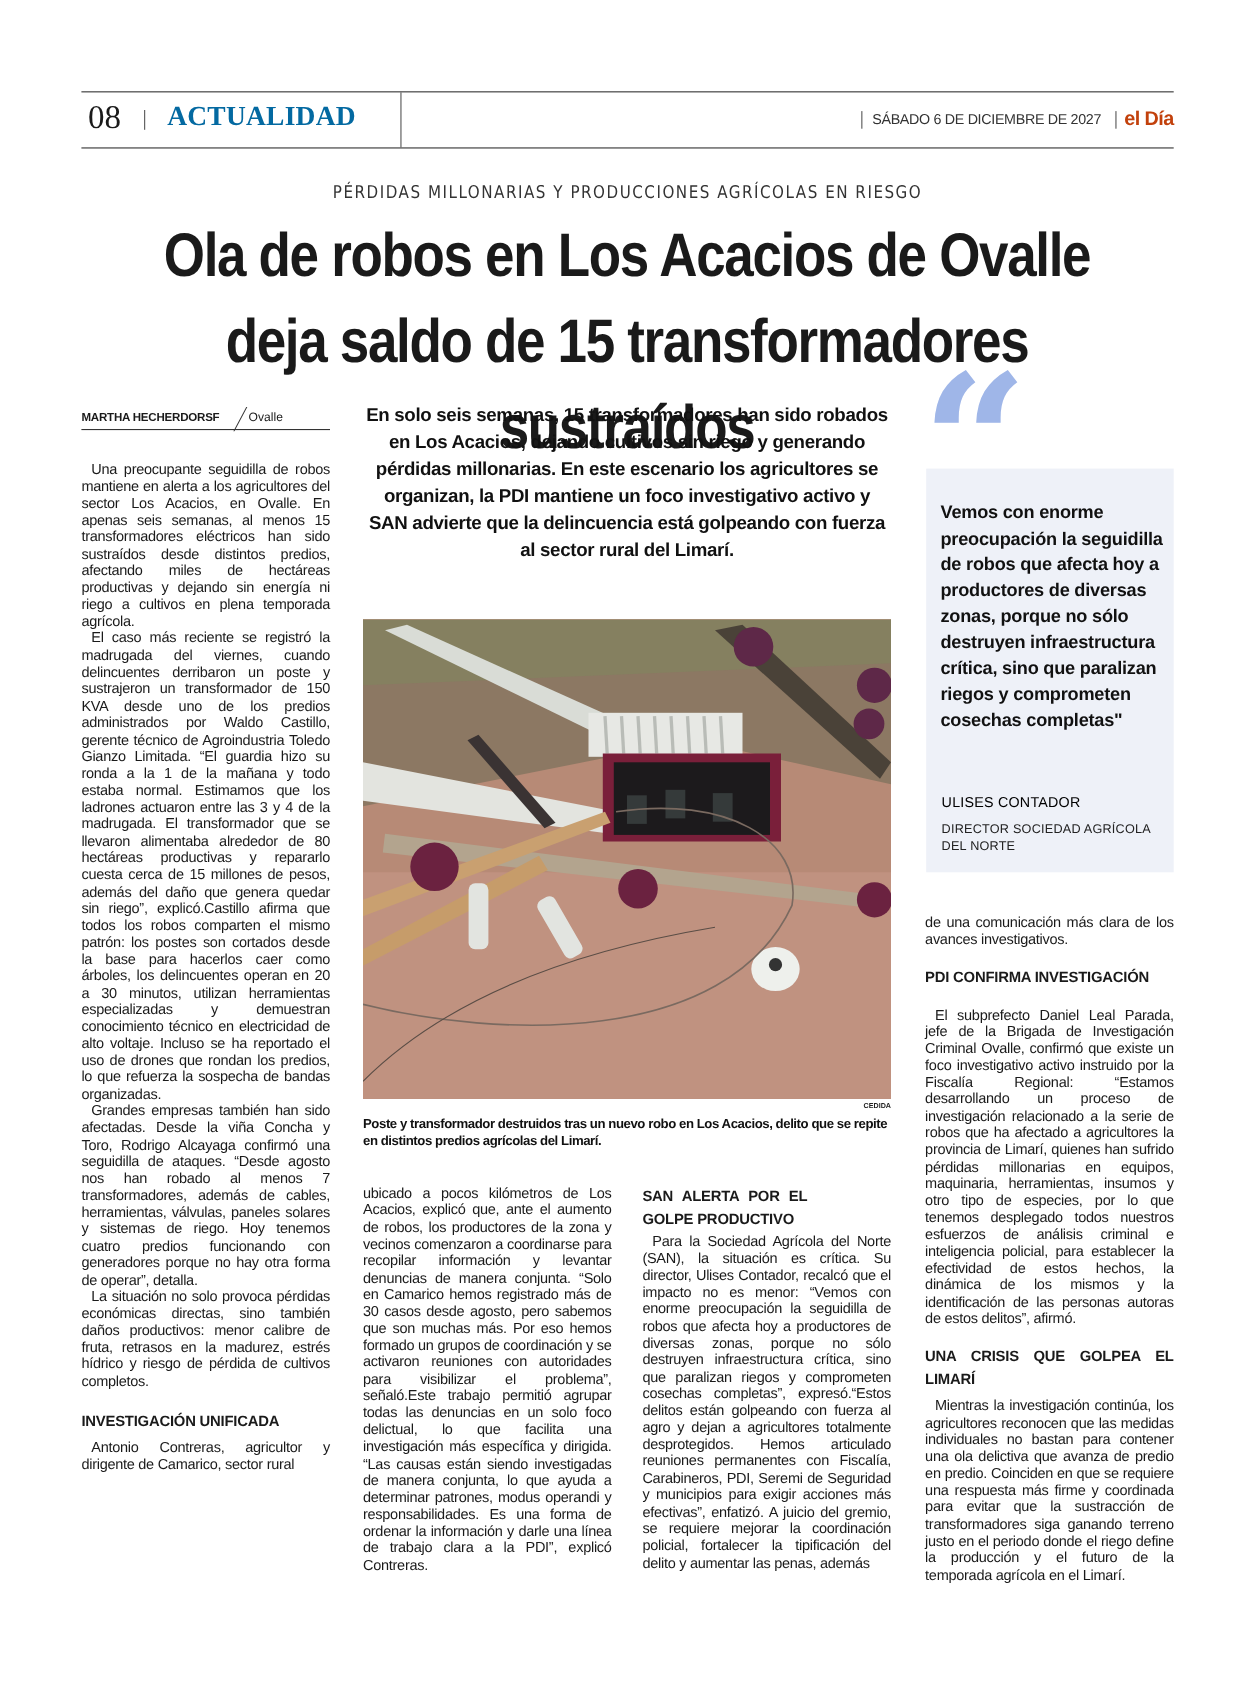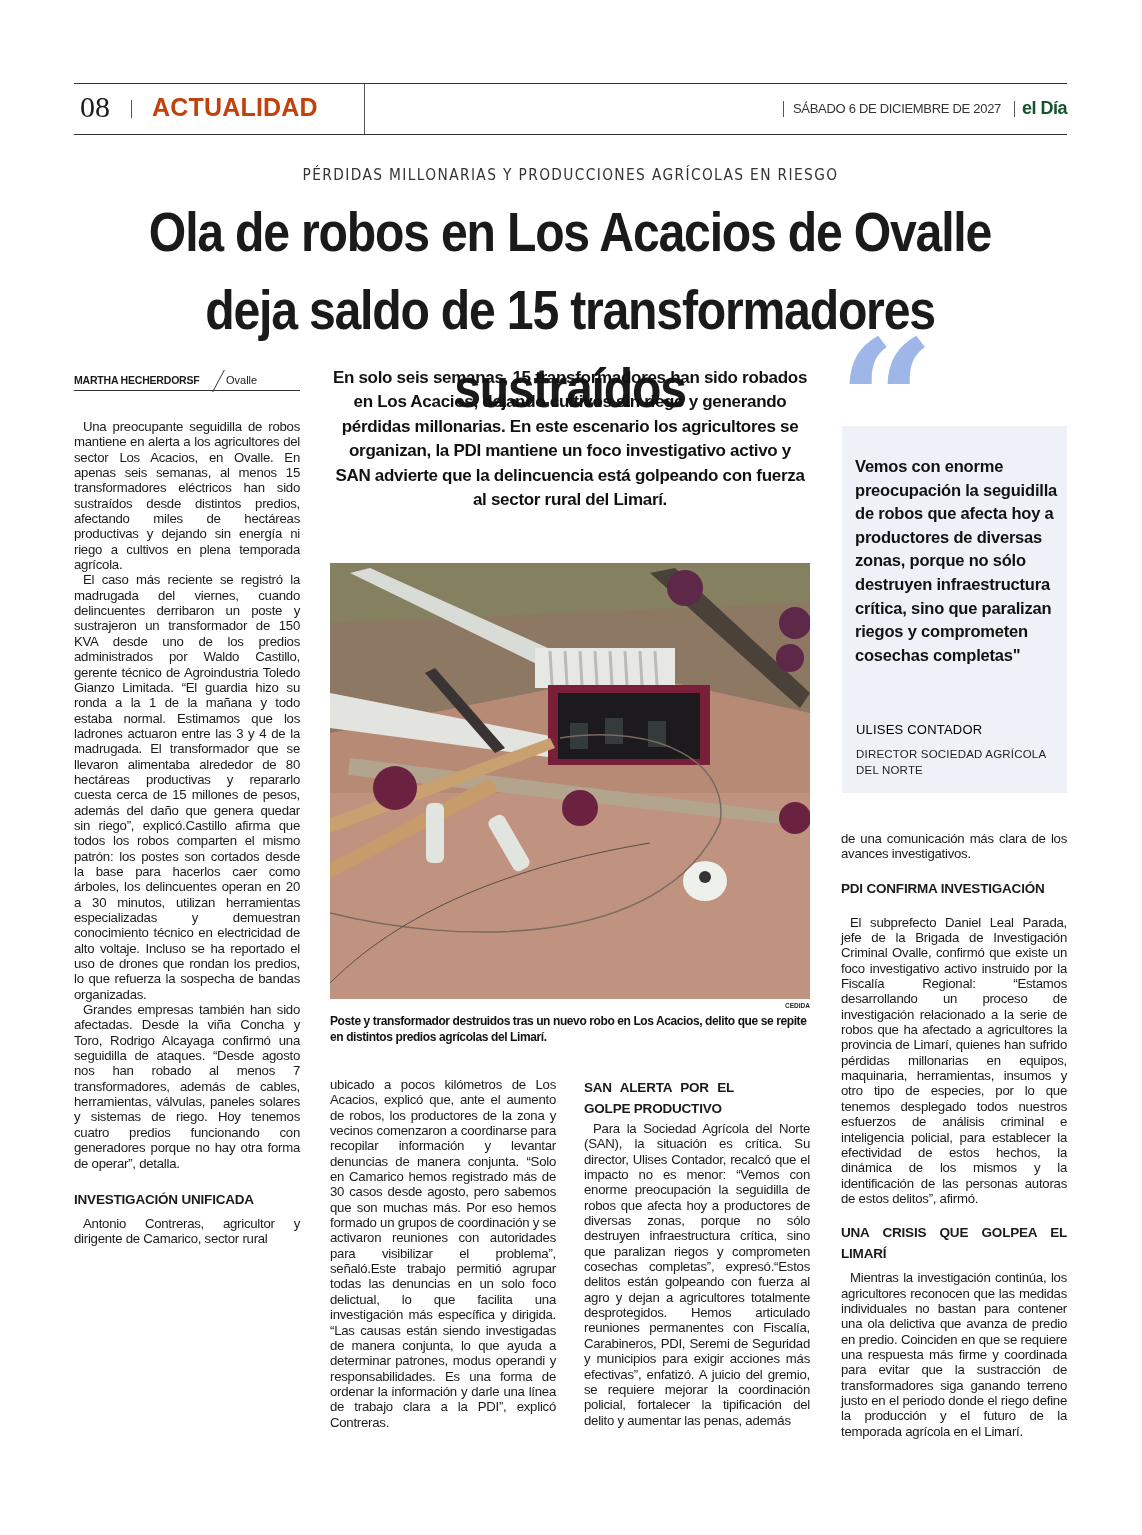--- a/index.html
+++ b/index.html
@@ -3,24 +3,24 @@
 <meta charset="utf-8">
 <style>
   html, body { margin: 0; padding: 0; background: #ffffff; }
   body { width: 1142px; height: 1535px; position: relative; overflow: hidden; color: #1a1a1a; font-family: "Liberation Sans", sans-serif; }
 
   
   .hdr { position: absolute; left: 74px; top: 83px; width: 993px; height: 50px; border-top: 1px solid #333; border-bottom: 1px solid #333; }
   .hdr-divider { position: absolute; left: 290px; top: 0; width: 1px; height: 50px; background: #555; }
   .pnum { position: absolute; left: 6px; top: 6px; font-family: "Liberation Serif", serif; font-size: 30px; color: #1a1a1a; text-align: right; }
   .pbar { position: absolute; left: 57px; top: 16px; width: 1px; height: 18px; background: #555; }
-  .section { position: absolute; left: 78px; top: 9px; font-family: Liberation Sans, sans-serif; font-weight: bold; font-size: 25px; color: #c2410c; letter-spacing: 0.2px; }
+  .section { position: absolute; left: 78px; top: 9px; font-family: Liberation Serif, serif; font-weight: bold; font-size: 25px; color: #0369a1; letter-spacing: 0.2px; }
   .date { position: absolute; right: 66px; top: 17px; font-size: 13px; color: #333; letter-spacing: -0.3px; }
   .date::before { content: ""; position: absolute; left: -10px; top: 0; width: 1px; height: 16px; background: #555; }
-  .brand { position: absolute; right: 0; top: 14px; font-weight: bold; font-size: 18px; color: #14532d; letter-spacing: -0.5px; }
+  .brand { position: absolute; right: 0; top: 14px; font-weight: bold; font-size: 18px; color: #c2410c; letter-spacing: -0.5px; }
   .brand::before { content: ""; position: absolute; left: -8px; top: 3px; width: 1px; height: 16px; background: #555; }
 
   .kicker { position: absolute; left: 74px; width: 993px; top: 165px; text-align: center; font-size: 16px; letter-spacing: 1.6px; color: #333; font-family: "DejaVu Sans", sans-serif; font-weight: normal; transform: scaleX(0.86); }
   .headline { position: absolute; left: 60px; width: 1020px; top: 193px; text-align: center; font-family: "Liberation Sans", sans-serif; font-weight: bold; font-size: 56px; line-height: 78px; color: #1a1a1a; letter-spacing: -1.4px; transform: scaleX(0.86); transform-origin: center top; }
 
   
   .byline { position: absolute; left: 74px; top: 370px; width: 226px; height: 20px; border-bottom: 1px solid #333; }
   .byline .author { position: absolute; left: 0; top: 4px; font-weight: bold; font-size: 10.5px; letter-spacing: -0.2px; }
   .byline .slash { position: absolute; left: 144px; top: 0; width: 1px; height: 22px; background: #333; transform: skewX(-28deg); }
   .byline .city { position: absolute; left: 152px; top: 4px; font-size: 11px; }
@@ -66,20 +66,21 @@
 <div class="byline">
   <span class="author">MARTHA HECHERDORSF</span>
   <span class="slash"></span>
   <span class="city">Ovalle</span>
 </div>
 
 <div class="col c1">
   <p>Una preocupante seguidilla de robos mantiene en alerta a los agricultores del sector Los Acacios, en Ovalle. En apenas seis semanas, al menos 15 transformadores eléctricos han sido sustraídos desde distintos predios, afectando miles de hectáreas productivas y dejando sin energía ni riego a cultivos en plena temporada agrícola.</p>
   <p>El caso más reciente se registró la madrugada del viernes, cuando delincuentes derribaron un poste y sustrajeron un transformador de 150 KVA desde uno de los predios administrados por Waldo Castillo, gerente técnico de Agroindustria Toledo Gianzo Limitada. “El guardia hizo su ronda a la 1 de la mañana y todo estaba normal. Estimamos que los ladrones actuaron entre las 3 y 4 de la madrugada. El transformador que se llevaron alimentaba alrededor de 80 hectáreas productivas y repararlo cuesta cerca de 15 millones de pesos, además del daño que genera quedar sin riego”, explicó.Castillo afirma que todos los robos comparten el mismo patrón: los postes son cortados desde la base para hacerlos caer como árboles, los delincuentes operan en 20 a 30 minutos, utilizan herramientas especializadas y demuestran conocimiento técnico en electricidad de alto voltaje. Incluso se ha reportado el uso de drones que rondan los predios, lo que refuerza la sospecha de bandas organizadas.</p>
   <p>Grandes empresas también han sido afectadas. Desde la viña Concha y Toro, Rodrigo Alcayaga confirmó una seguidilla de ataques. “Desde agosto nos han robado al menos 7 transformadores, además de cables, herramientas, válvulas, paneles solares y sistemas de riego. Hoy tenemos cuatro predios funcionando con generadores porque no hay otra forma de operar”, detalla.</p>
+  <p>La situación no solo provoca pérdidas económicas directas, sino también daños productivos: menor calibre de fruta, retrasos en la madurez, estrés hídrico y riesgo de pérdida de cultivos completos.</p>
   <h3 style="margin-top:18px; margin-bottom:6px;">INVESTIGACIÓN UNIFICADA</h3>
   <p>Antonio Contreras, agricultor y dirigente de Camarico, sector rural</p>
 </div>
 
 <div class="lede">En solo seis semanas, 15 transformadores han sido robados en Los Acacios, dejando cultivos sin riego y generando pérdidas millonarias. En este escenario los agricultores se organizan, la PDI mantiene un foco investigativo activo y SAN advierte que la delincuencia está golpeando con fuerza al sector rural del Limarí.</div>
 
 <div class="photo">
   <svg width="480" height="436" viewBox="0 0 480 436">
     <rect x="0" y="0" width="480" height="436" fill="#b78a76"></rect>
     <polygon points="0,0 480,0 480,150 300,110 0,170" fill="#8c7863"></polygon>

